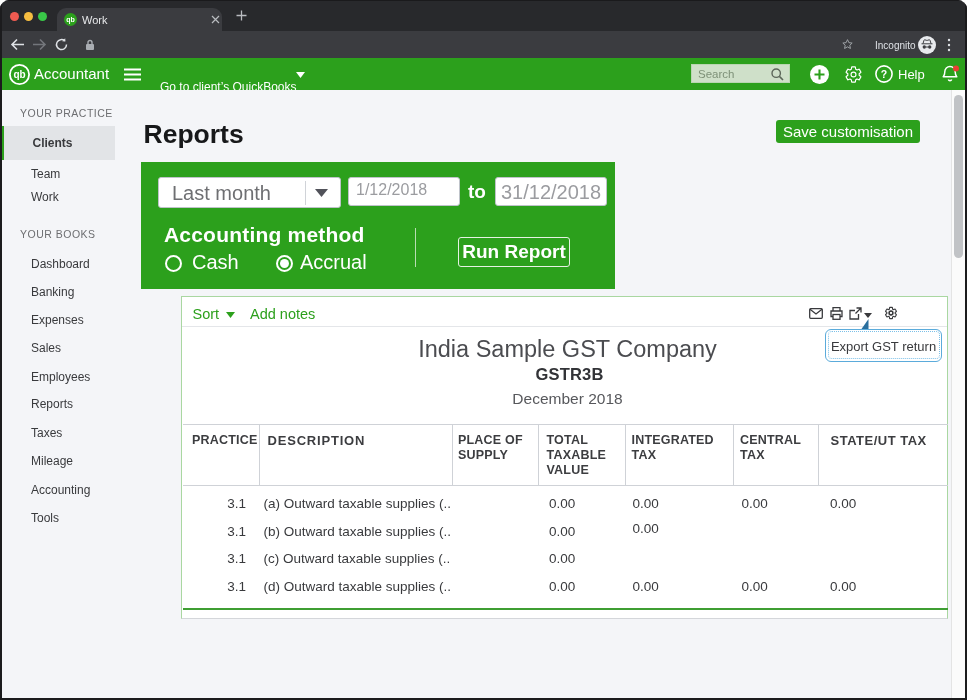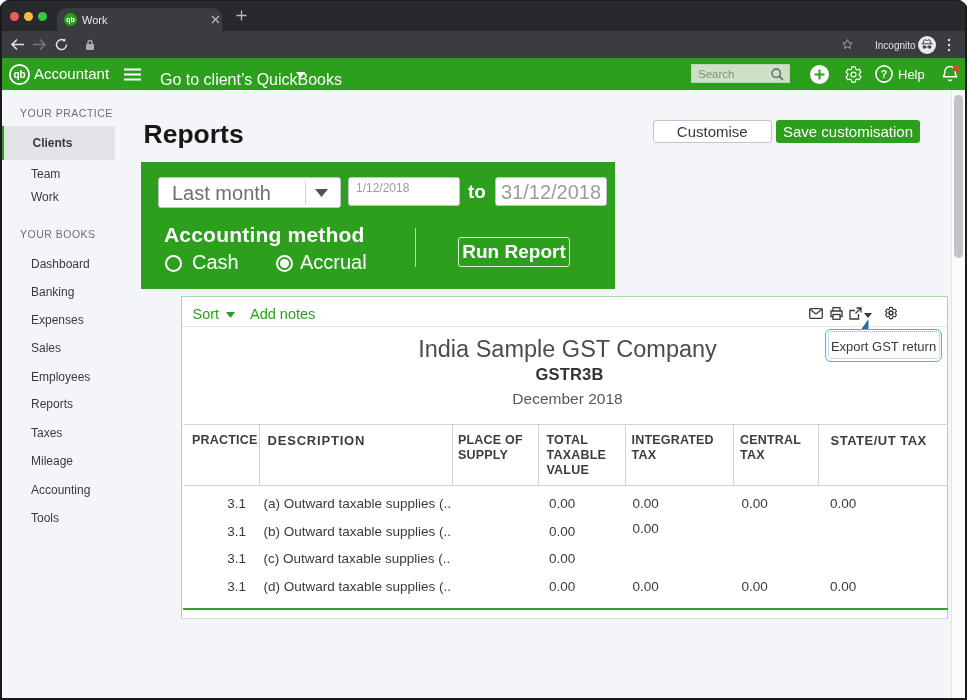--- a/index.html
+++ b/index.html
@@ -110,21 +110,21 @@
 
   <div id="gbar">
     <svg width="21" height="21" style="position:absolute;left:9px;top:5.5px;" viewBox="0 0 21 21">
       <circle cx="10.5" cy="10.5" r="9.6" fill="none" stroke="#fff" stroke-width="1.8"></circle>
       <text x="10.5" y="14.2" font-size="10" font-weight="bold" fill="#fff" text-anchor="middle" font-family="Liberation Sans">qb</text>
     </svg>
     <span style="position:absolute;left:34px;top:7px;font-size:15px;color:#fff;">Accountant</span>
     <svg width="17" height="13" style="position:absolute;left:124px;top:10px;" viewBox="0 0 17 13">
       <path d="M0 1.5 H17 M0 6.5 H17 M0 11.5 H17" stroke="#fff" stroke-width="2.2"></path>
     </svg>
-    <span style="position:absolute;left:160px;top:13px;font-size:16px;color:#fff;">Go to client’s QuickBooks</span>
+    <span style="position:absolute;left:160px;top:22px;font-size:12px;color:#fff;">Go to client’s QuickBooks</span>
     <svg width="9" height="6" style="position:absolute;left:296px;top:13.5px;" viewBox="0 0 9 6">
       <path d="M0 0 L4.5 6 L9 0 Z" fill="#fff"></path>
     </svg>
     <div id="searchbox">
       <span style="position:absolute;left:6px;top:2.5px;font-size:11.5px;color:#7e9178;">Search</span>
       <svg width="13" height="13" style="position:absolute;left:79px;top:2.5px;" viewBox="0 0 13 13">
         <circle cx="5.2" cy="5.2" r="4.2" fill="none" stroke="#5c6659" stroke-width="1.4"></circle>
         <path d="M8.4 8.4 L12 12" stroke="#5c6659" stroke-width="1.6"></path>
       </svg>
     </div>
@@ -162,33 +162,32 @@
     <div class="navitem" style="top:279.5px;">Employees</div>
     <div class="navitem" style="top:307px;">Reports</div>
     <div class="navitem" style="top:336px;">Taxes</div>
     <div class="navitem" style="top:364px;">Mileage</div>
     <div class="navitem" style="top:392.5px;">Accounting</div>
     <div class="navitem" style="top:420.5px;">Tools</div>
   </div>
 
   <div id="content">
     <h1 class="rep">Reports</h1>
-    <div class="btn-cust">Customise</div>
     <div class="btn-save">Save customisation</div>
 
     <div id="gpanel">
       <div class="inbox" style="left:17px;top:14.5px;width:183px;height:31px;">
         <span style="position:absolute;left:13px;top:4px;font-size:20px;color:#6e6f72;">Last month</span>
         <div style="position:absolute;left:146px;top:3px;width:1px;height:24px;background:#d0d3d8;"></div>
         <svg width="13" height="8" style="position:absolute;left:156px;top:11px;" viewBox="0 0 13 8">
           <path d="M0 0 L6.5 8 L13 0 Z" fill="#51525a"></path>
         </svg>
       </div>
       <div class="inbox" style="left:207px;top:14.5px;width:112px;height:29px;">
-        <span style="position:absolute;left:7px;top:3.5px;font-size:12px;color:#9b9ca0;">1/12/2018</span>
+        <span style="position:absolute;left:7px;top:3.5px;font-size:16px;color:#9b9ca0;">1/12/2018</span>
       </div>
       <span style="position:absolute;left:327px;top:19px;font-size:19px;font-weight:bold;color:#fff;">to</span>
       <div class="inbox" style="left:354px;top:14.5px;width:112px;height:29px;">
         <span style="position:absolute;left:5px;top:3.5px;font-size:20px;color:#9b9ca0;">31/12/2018</span>
       </div>
       <div style="position:absolute;left:23px;top:60.5px;font-size:21px;font-weight:bold;color:#fff;letter-spacing:.2px;">Accounting method</div>
       <div style="position:absolute;left:24px;top:93px;width:17px;height:17px;border:2px solid #fff;border-radius:50%;"></div>
       <span style="position:absolute;left:51px;top:89px;font-size:20px;color:#fff;">Cash</span>
       <div style="position:absolute;left:135px;top:93px;width:17px;height:17px;border:2px solid #fff;border-radius:50%;"></div>
       <div style="position:absolute;left:139px;top:97px;width:9px;height:9px;background:#fff;border-radius:50%;"></div>

